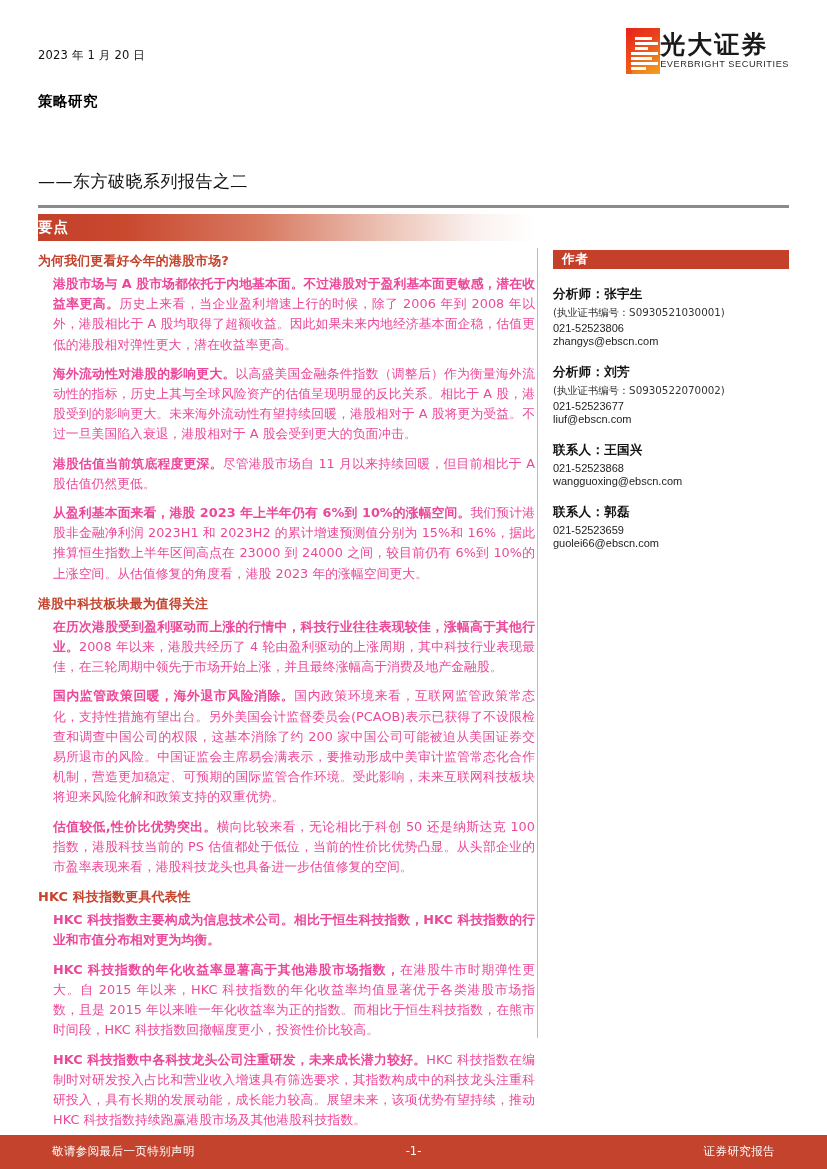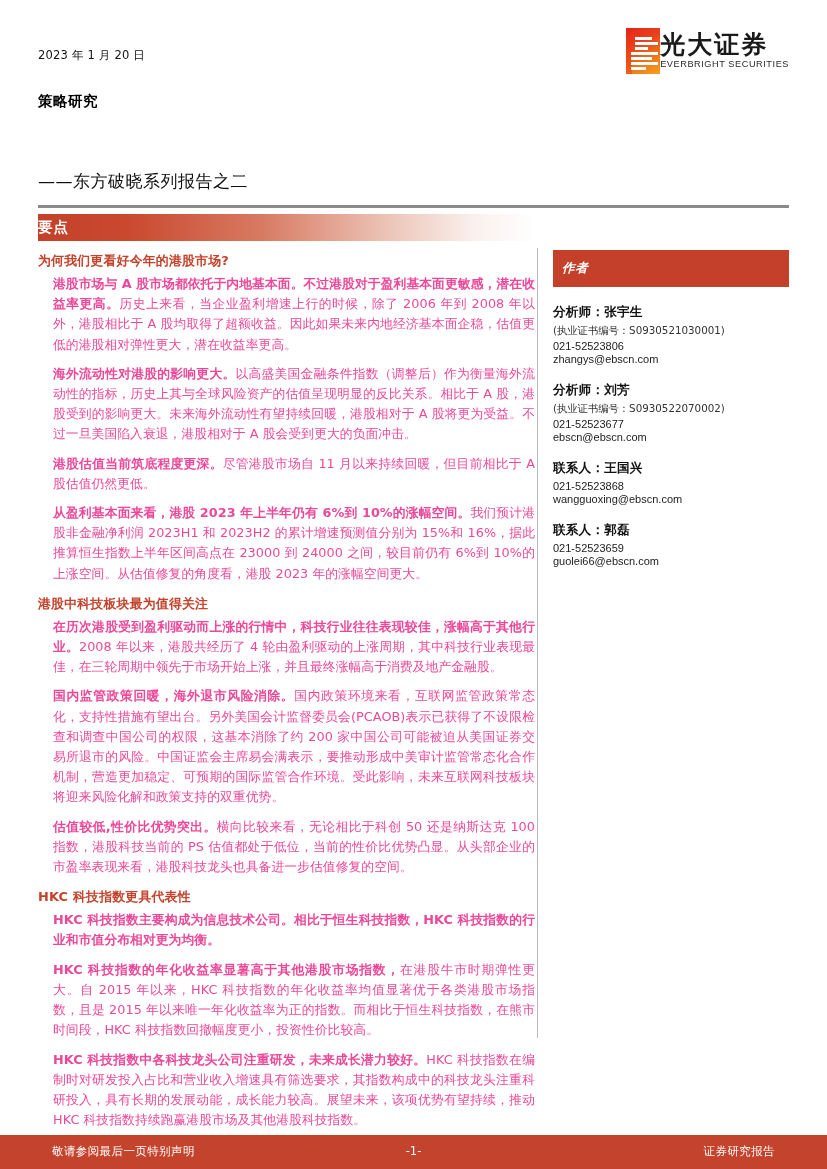--- a/index.html
+++ b/index.html
@@ -175,27 +175,26 @@
   }
 
   
   .right-col {
     position: absolute;
     left: 553px;
     top: 250px;
     width: 236px;
   }
   .author-banner {
-    height: 37px;
+    height: 19px;
     background: #c4402a;
     display: flex;
     align-items: center;
     padding-left: 9px;
     box-sizing: border-box;
-    font-style: italic;
   }
   .author-banner span {
     color: #ffffff;
     font-size: 12.5px;
     font-weight: bold;
     letter-spacing: .8px;
   }
   .person { margin-top: 17px; }
   .person-name {
     font-size: 12.6px;
@@ -310,21 +309,21 @@
         <div class="person">
           <div class="person-name">分析师：张宇生</div>
           <div class="person-cert">(执业证书编号：S0930521030001)</div>
           <div class="person-line">021-52523806</div>
           <div class="person-line">zhangys@ebscn.com</div>
         </div>
         <div class="person">
           <div class="person-name">分析师：刘芳</div>
           <div class="person-cert">(执业证书编号：S0930522070002)</div>
           <div class="person-line">021-52523677</div>
-          <div class="person-line">ebscn@ebscn.com</div>
+          <div class="person-line">liuf@ebscn.com</div>
         </div>
         <div class="person">
           <div class="person-name">联系人：王国兴</div>
           <div class="person-line">021-52523868</div>
           <div class="person-line">wangguoxing@ebscn.com</div>
         </div>
         <div class="person">
           <div class="person-name">联系人：郭磊</div>
           <div class="person-line">021-52523659</div>
           <div class="person-line">guolei66@ebscn.com</div>

